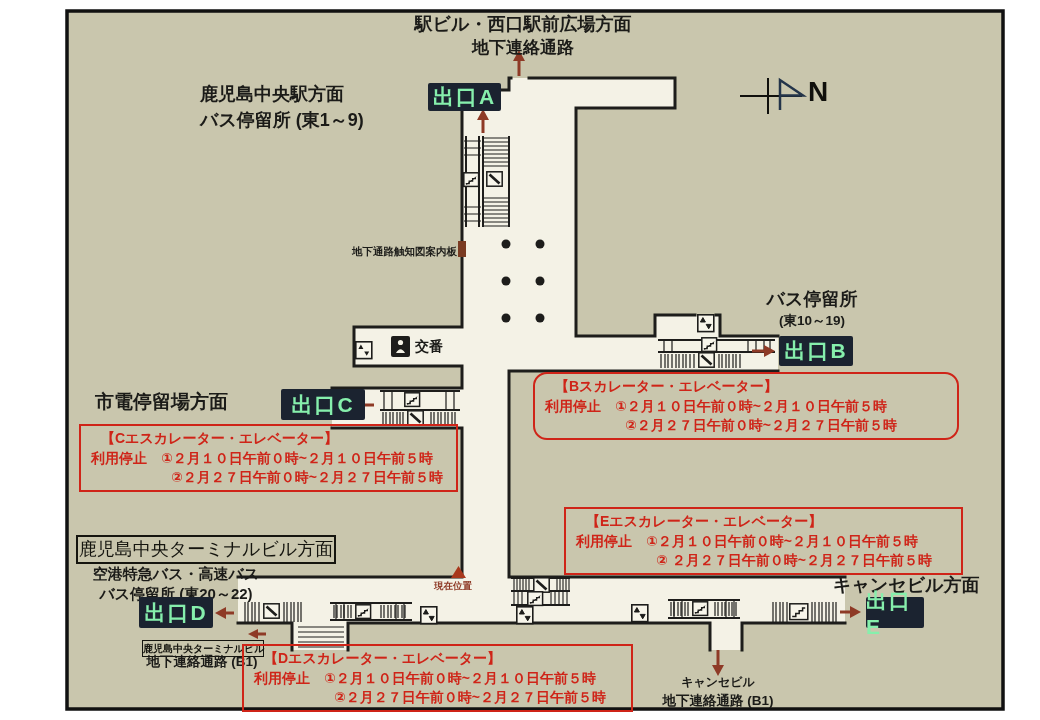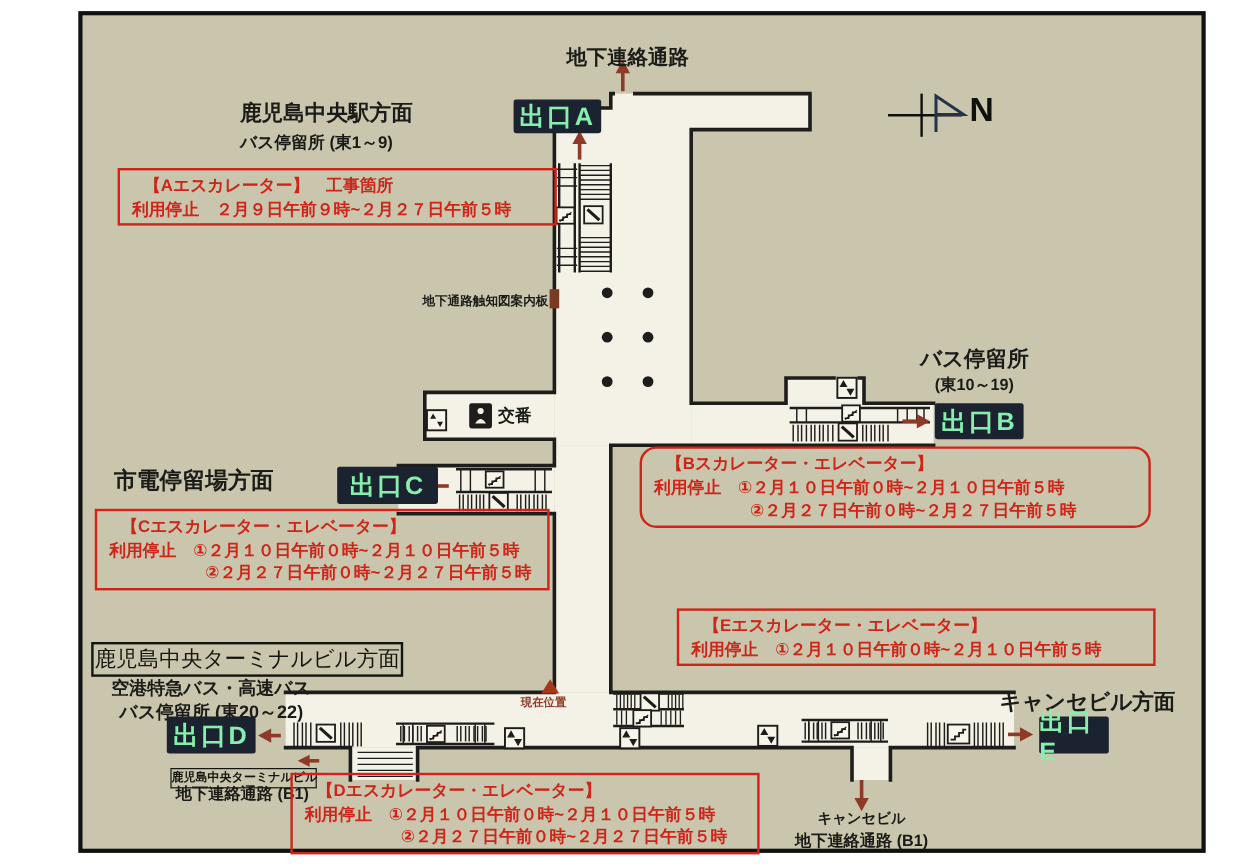--- a/index.html
+++ b/index.html
@@ -194,30 +194,27 @@
 
     <polygon points="451,578 466,578 458.5,566" fill="#a8381c"></polygon>
 
     <g>
       <line x1="740" y1="96" x2="802" y2="96" stroke="#10100c" stroke-width="2"></line>
       <line x1="768" y1="78" x2="768" y2="114" stroke="#10100c" stroke-width="2"></line>
       <path d="M780 110 V80 L803 95.5 H780 Z" fill="#c9c6ad" stroke="#23344a" stroke-width="2.5"></path>
     </g>
   </svg>
 
+  <div class="lbl center" style="left:368px;top:14px;width:310px;font-size:18px;">駅ビル・西口駅前広場方面</div>
   <div class="lbl center" style="left:368px;top:38px;width:310px;font-size:17px;">地下連絡通路</div>
 
   <div class="lbl right" style="left:200px;top:84px;width:225px;font-size:18px;">鹿児島中央駅方面</div>
-  <div class="lbl right" style="left:200px;top:110px;width:215px;font-size:14px;">バス停留所 (東1～9)</div>
+  <div class="lbl right" style="left:200px;top:110px;width:215px;font-size:18px;">バス停留所 (東1～9)</div>
   <div class="exit-sign" style="left:428px;top:83px;width:73px;height:28px;">出口A</div>
 
-  <div class="notice" style="left:98px;top:140px;width:346px;">
-    <div class="t">【Aエスカレーター】　工事箇所</div>
-    <div>利用停止　２月９日午前９時~２月２７日午前５時</div>
-  </div>
 
   <div class="lbl right" style="left:352px;top:245px;width:102px;font-size:10.5px;">地下通路触知図案内板</div>
 
   <div class="lbl" style="left:415px;top:338px;font-size:14px;">交番</div>
 
   <div class="lbl center" style="left:752px;top:289px;width:120px;font-size:18px;">バス停留所</div>
   <div class="lbl center" style="left:752px;top:313px;width:120px;font-size:13.5px;">(東10～19)</div>
   <div class="exit-sign" style="left:779px;top:336px;width:74px;height:30px;">出口B</div>
 
   <div class="notice" style="left:533px;top:372px;width:406px;border-radius:14px;">
@@ -231,20 +228,21 @@
 
   <div class="notice" style="left:79px;top:424px;width:359px;">
     <div class="t">【Cエスカレーター・エレベーター】</div>
     <div>利用停止　①２月１０日午前０時~２月１０日午前５時</div>
     <div class="l3">②２月２７日午前０時~２月２７日午前５時</div>
   </div>
 
   <div class="notice" style="left:564px;top:507px;width:379px;">
     <div class="t">【Eエスカレーター・エレベーター】</div>
     <div>利用停止　①２月１０日午前０時~２月１０日午前５時</div>
+    <div class="l3">② ２月２７日午前０時~２月２７日午前５時</div>
   </div>
 
   <div class="boxed-label" style="left:76px;top:535px;width:256px;height:25px;font-size:18px;line-height:25px;">鹿児島中央ターミナルビル方面</div>
   <div class="lbl center" style="left:70px;top:565px;width:212px;font-size:15px;">空港特急バス・高速バス</div>
   <div class="lbl center" style="left:70px;top:585px;width:212px;font-size:15px;">バス停留所 (東20～22)</div>
   <div class="exit-sign" style="left:139px;top:597px;width:74px;height:31px;">出口D</div>
   <div class="small-box" style="left:142px;top:640px;width:120px;height:15px;font-size:10px;line-height:15px;">鹿児島中央ターミナルビル</div>
   <div class="lbl center" style="left:132px;top:654px;width:140px;font-size:13.5px;">地下連絡通路 (B1)</div>
 
   <div class="notice" style="left:242px;top:644px;width:371px;">

